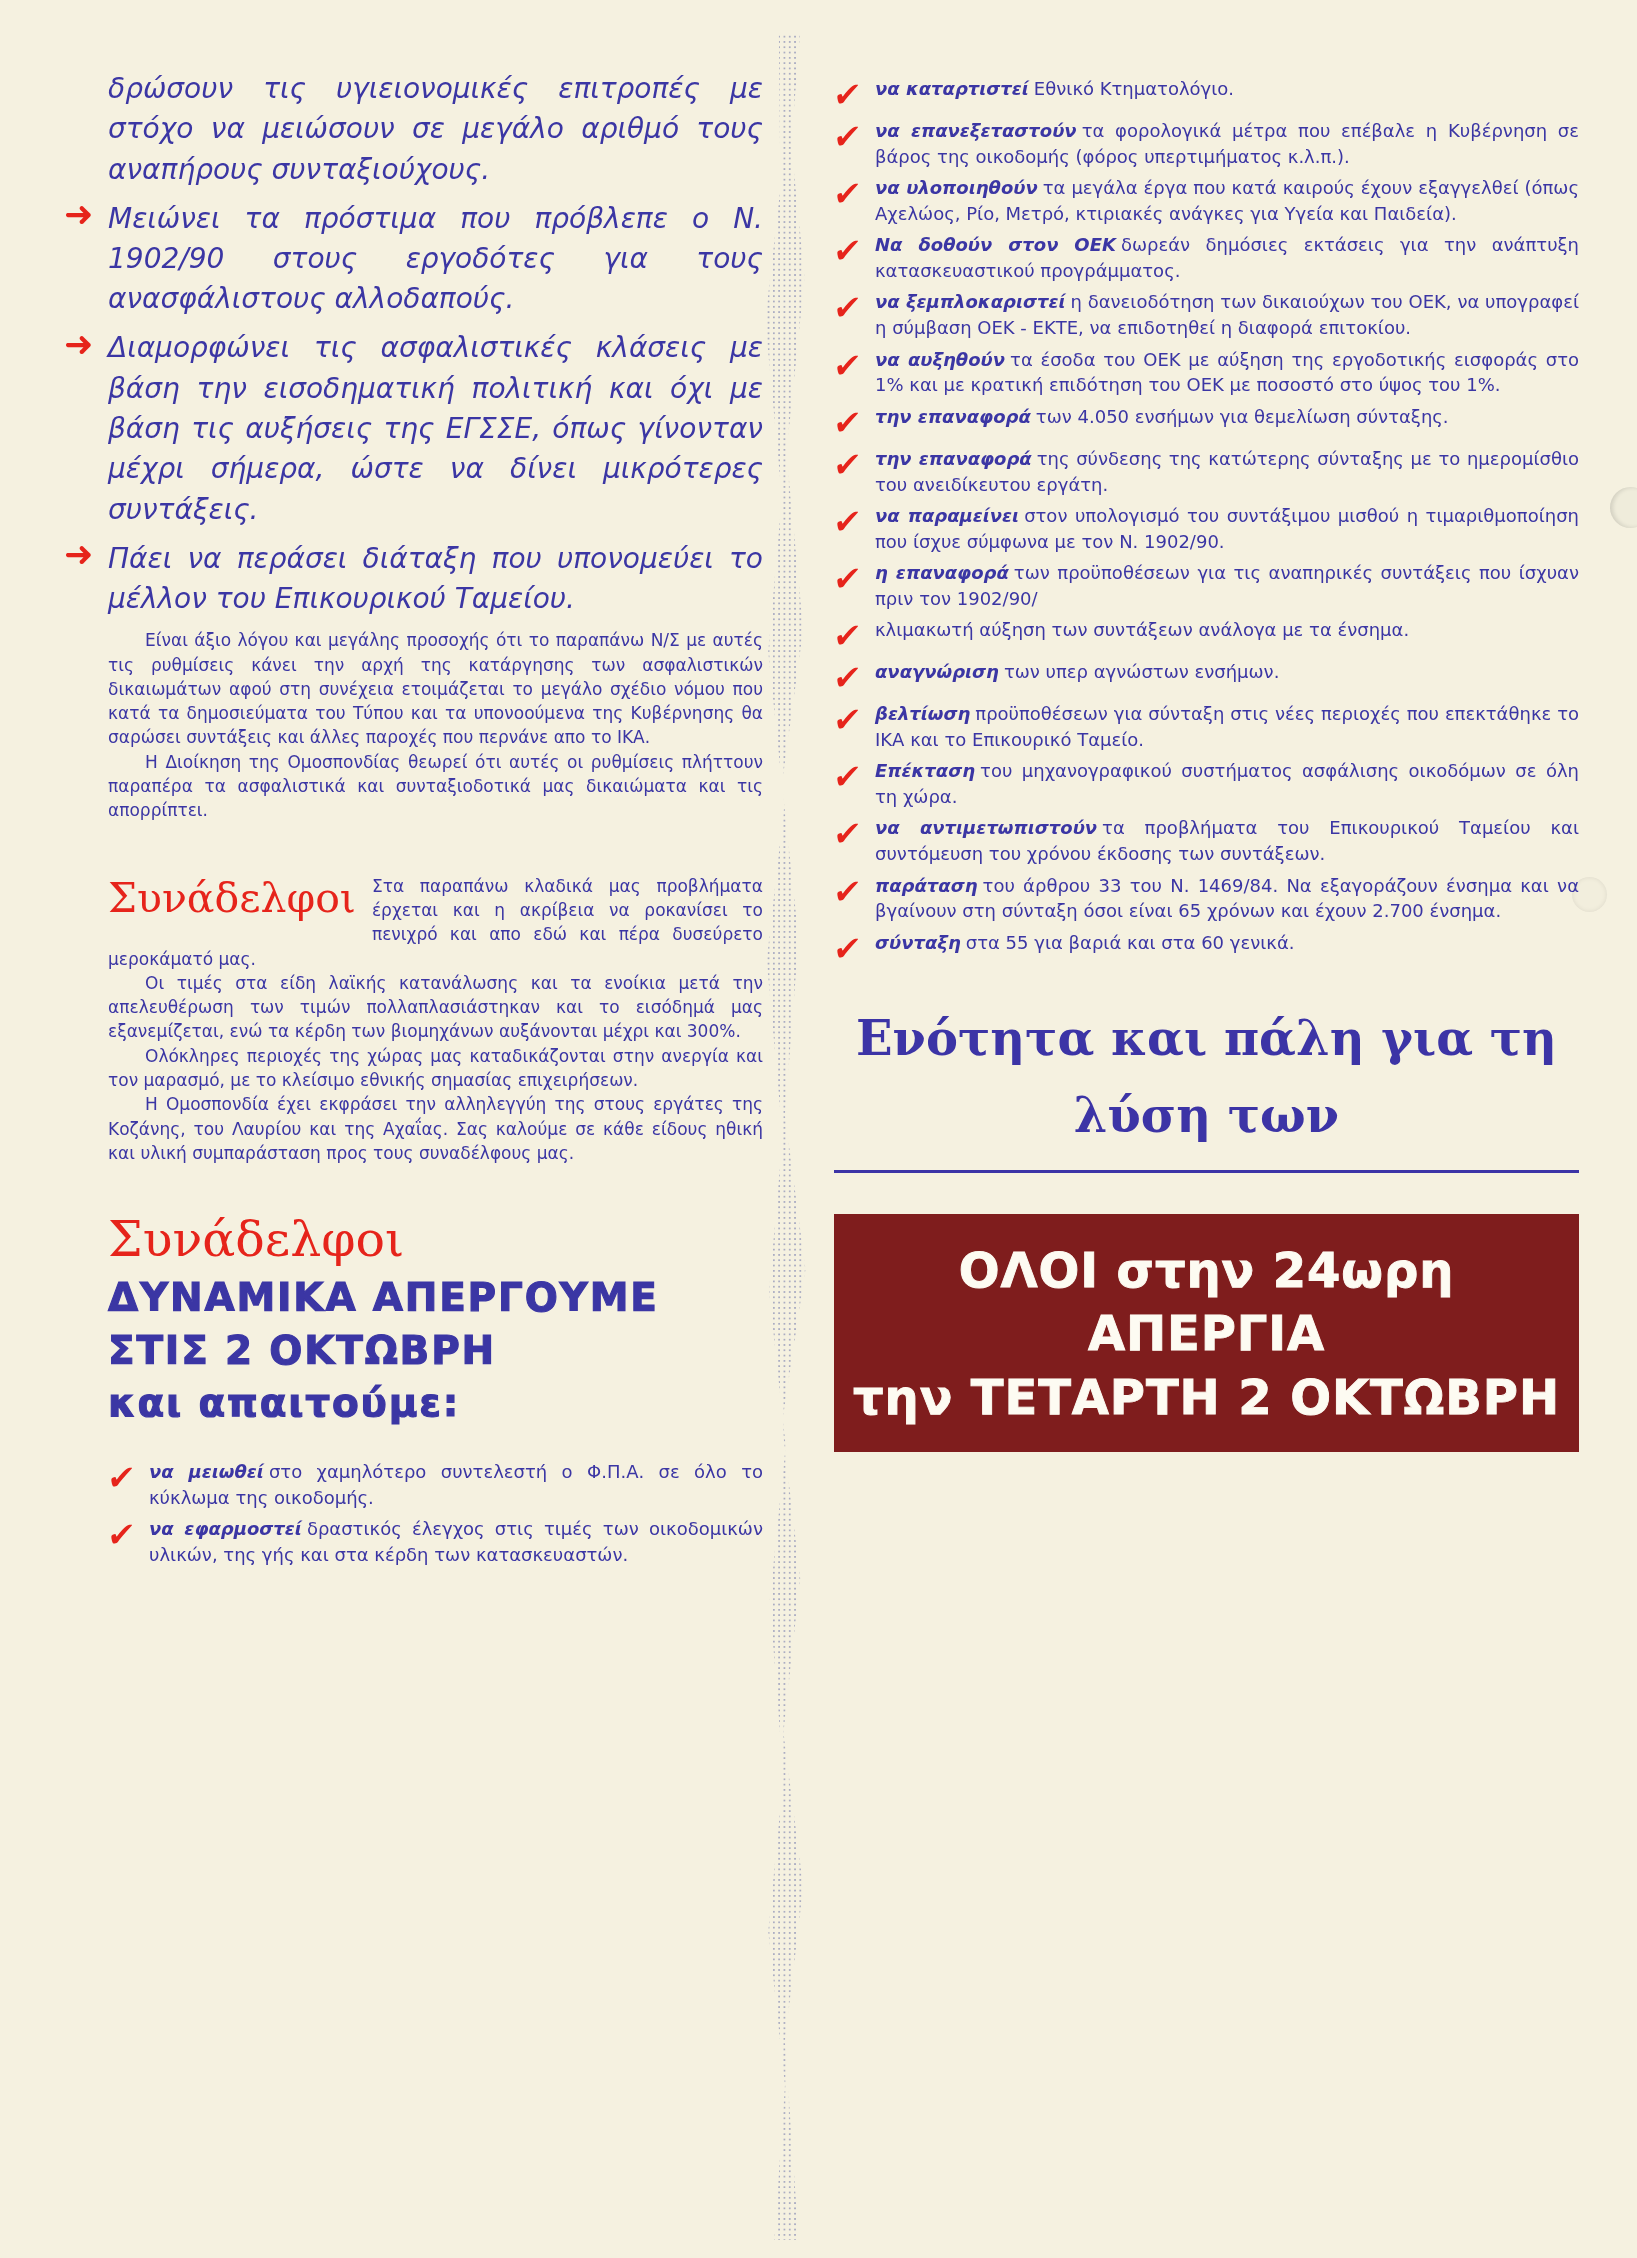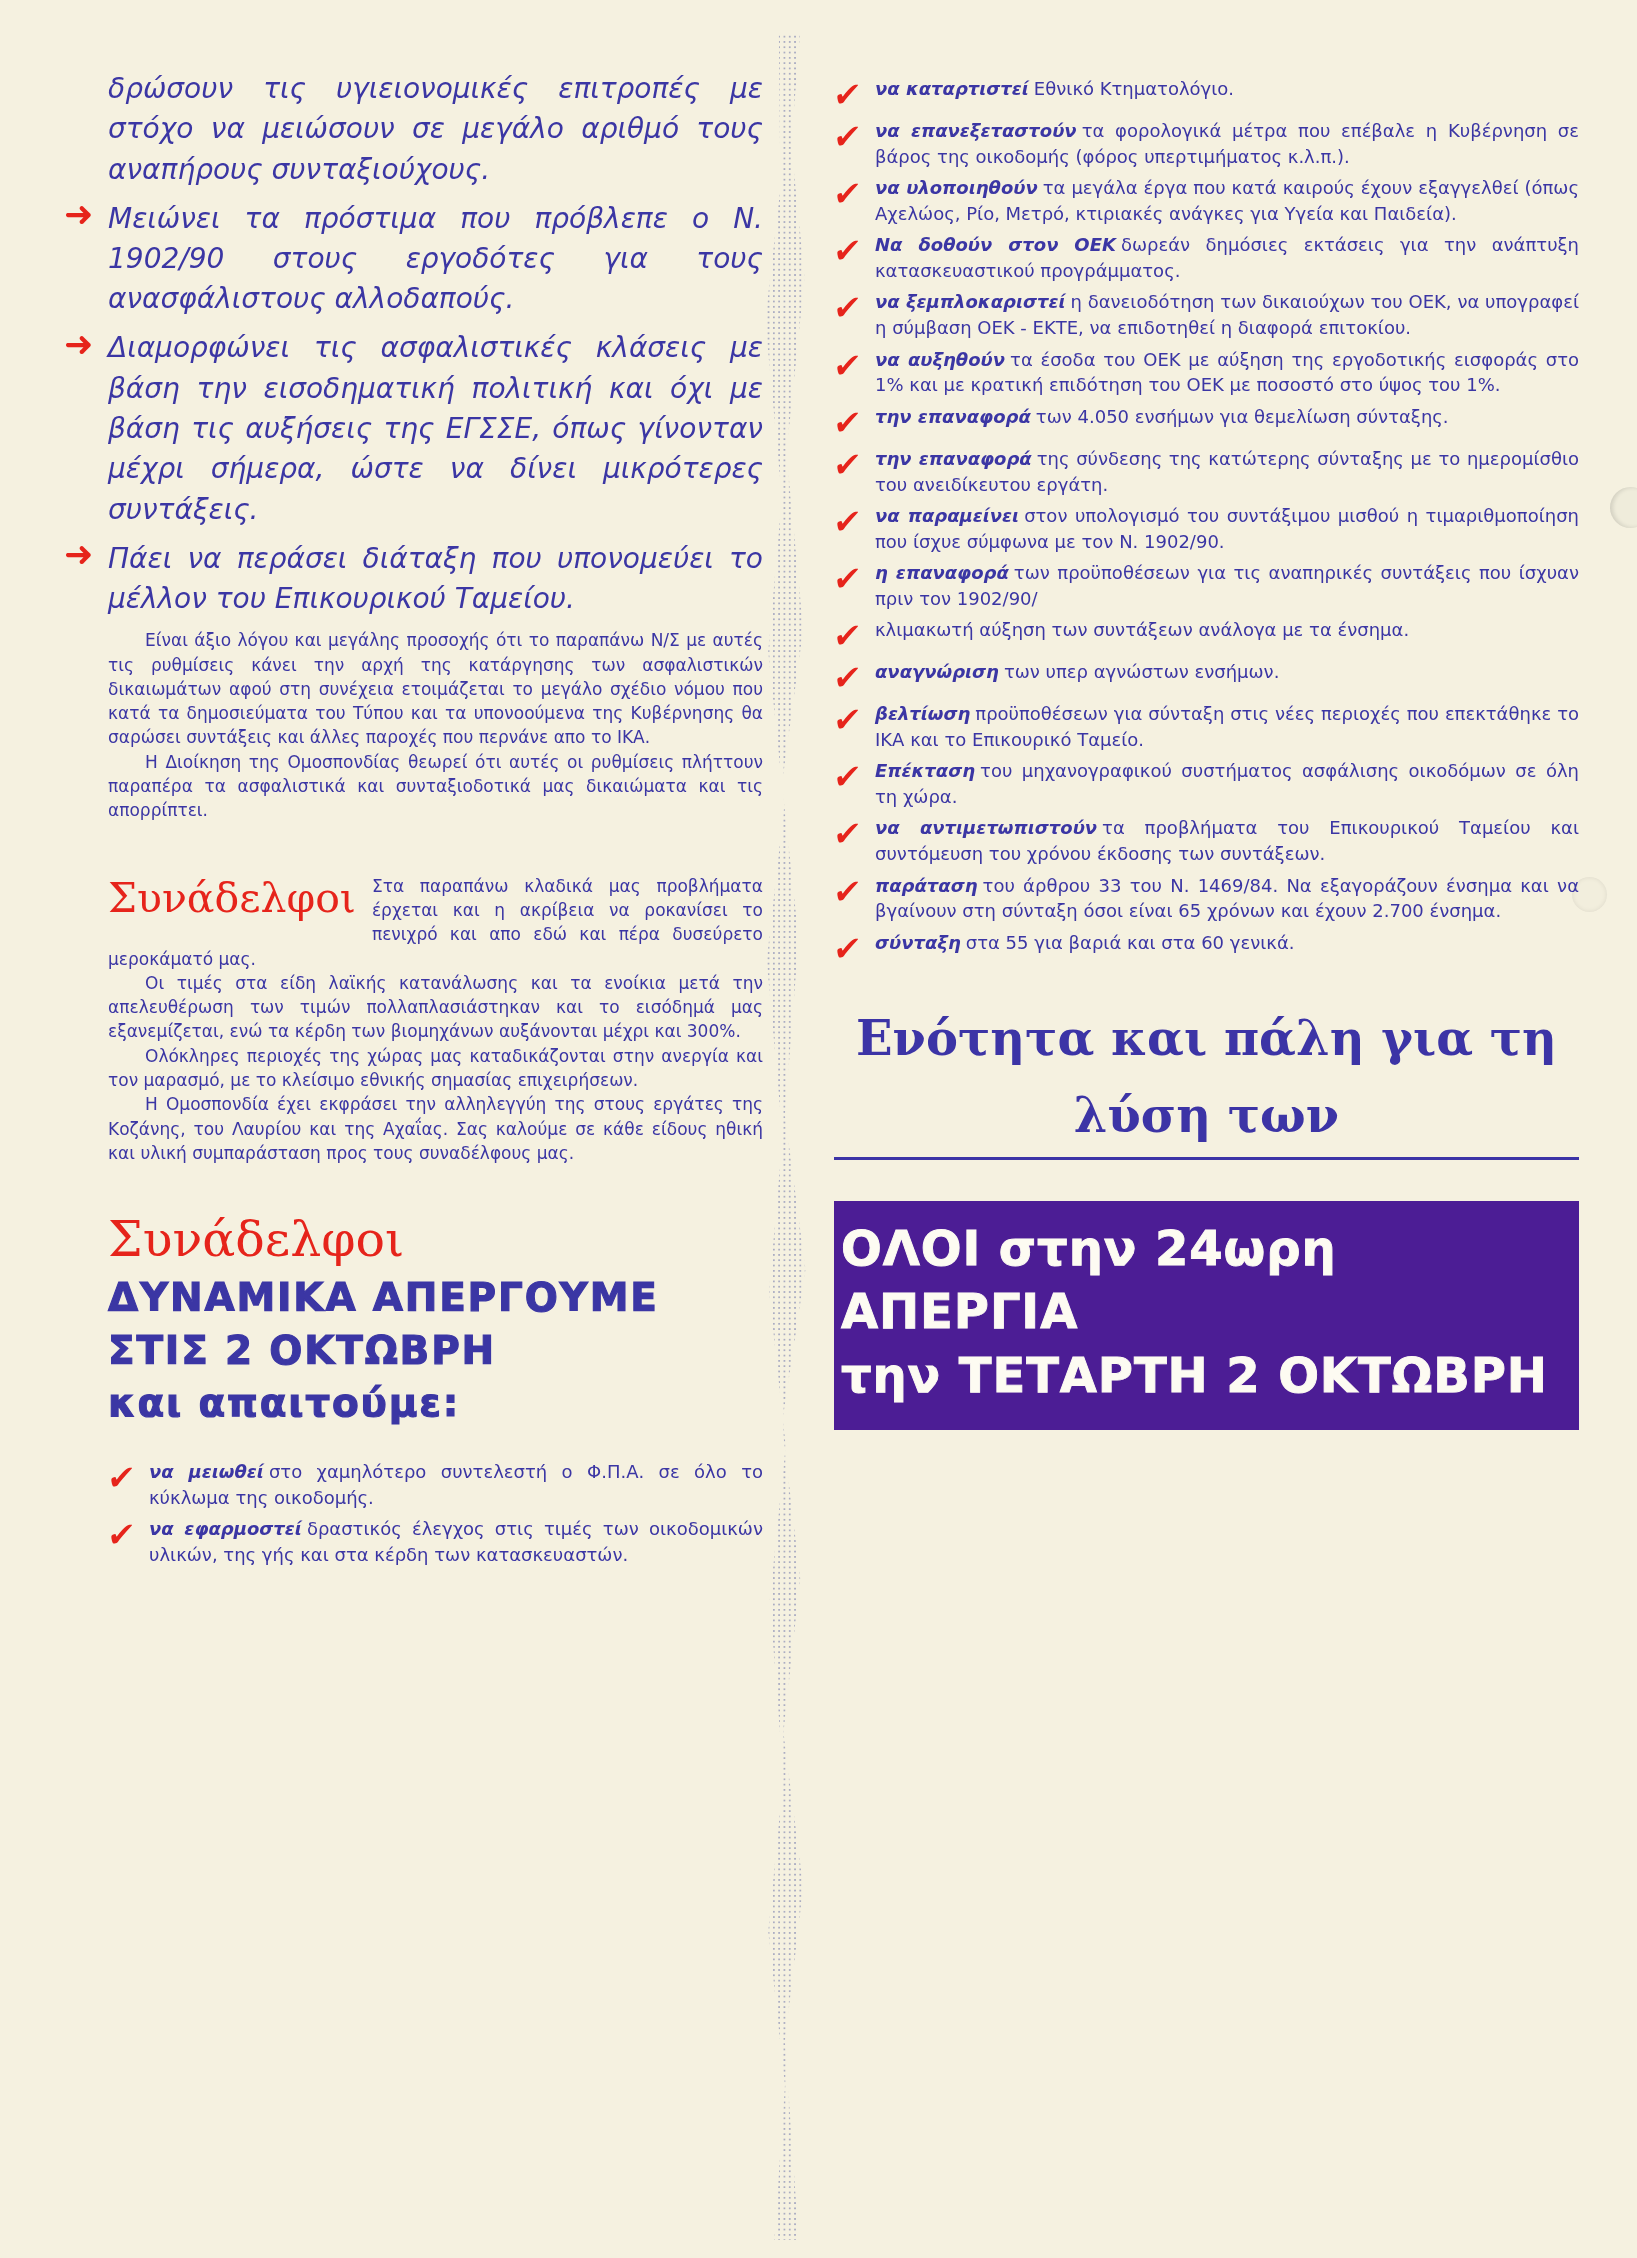--- a/index.html
+++ b/index.html
@@ -59,25 +59,25 @@
   .dtext{margin:0;font-size:18px;line-height:1.44;text-align:justify;flex:1 1 auto;}
   .lead{font-style:italic;font-weight:bold;margin-right:.28em;}
   .lead:empty{margin-right:0;}
   .demands-block{margin-top:30px;}
   
   .headline{
     margin-top:34px;text-align:center;font-family:"DejaVu Serif",serif;
     font-weight:bold;color:#3c34a6;font-size:48px;line-height:1.6;
   }
   .headline .uline{
-    display:inline-block;border-bottom:3.5px solid currentColor;padding-bottom:3px;
+    display:inline-block;border-bottom:3.5px solid currentColor;padding-bottom:16px;
   }
   .banner{
-    margin-top:41px;background:#4c1d95;color:#fdfbf2;
-    font-weight:800;font-size:48px;line-height:1.32;padding:16px 7px 23px 7px;
+    margin-top:41px;background:#7f1d1d;color:#fdfbf2;text-align:center;
+    font-weight:800;font-size:48px;line-height:1.32;padding:25px 7px 23px 7px;
     letter-spacing:0.9px;-webkit-text-stroke:0.9px #fdfbf2;
   }
   
   .hole-right{
     position:absolute;right:-14px;top:487px;width:41px;height:41px;border-radius:50%;
     background:#efecdb;box-shadow:inset 2.6px 0 4.4px rgba(0,0,0,.12);
   }
   .hole-faint{
     position:absolute;right:30px;top:877px;width:35px;height:35px;border-radius:50%;
     background:#f2eedd;box-shadow:inset 0 0 5.3px rgba(0,0,0,.09);

